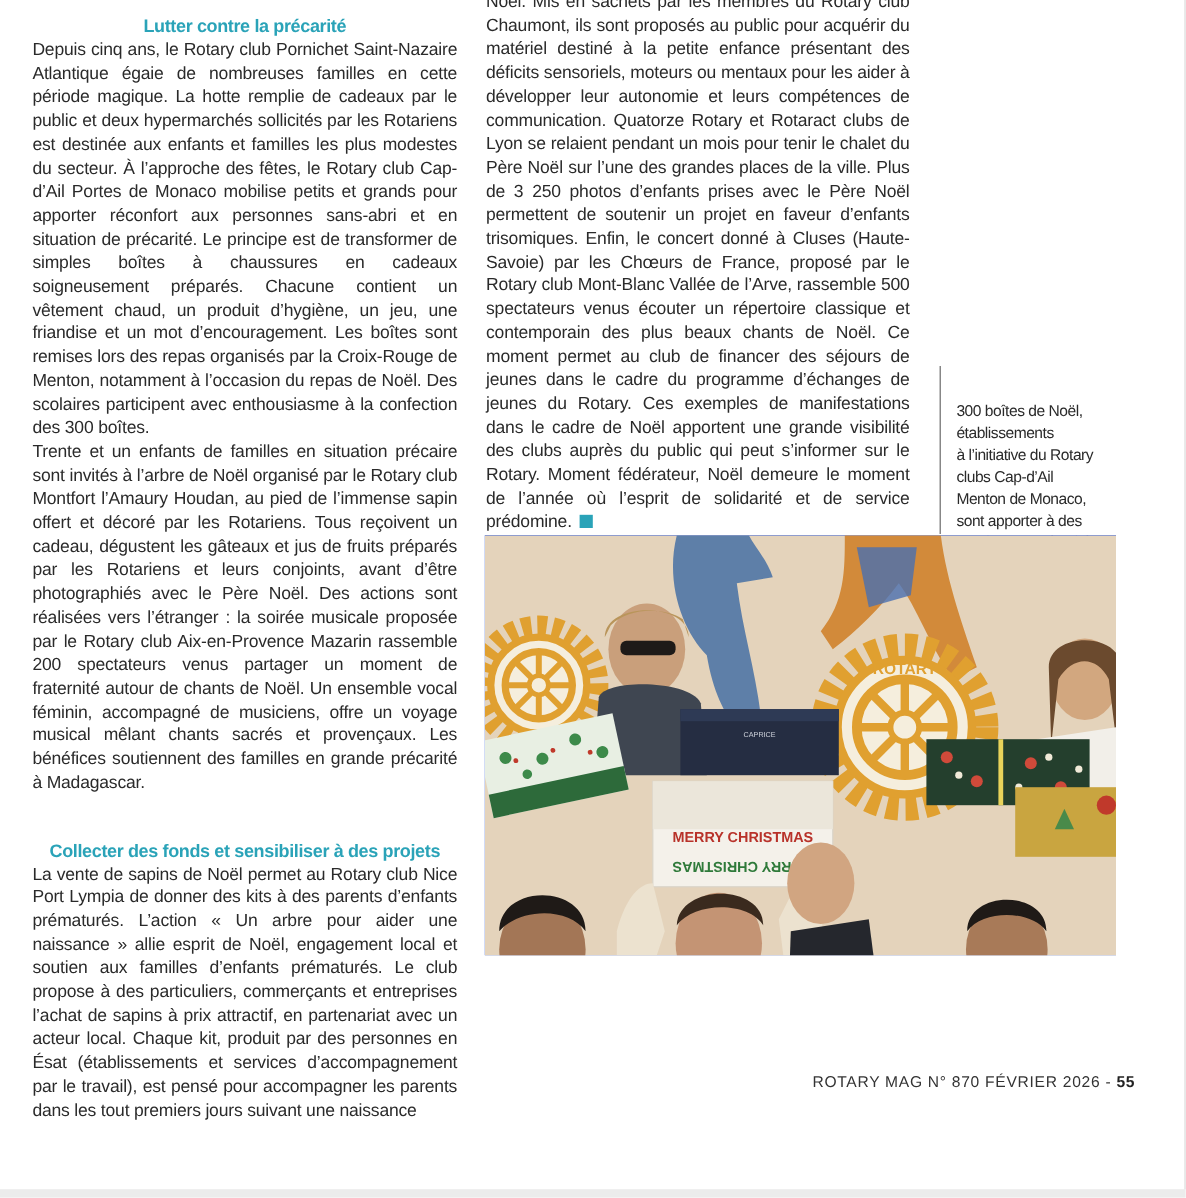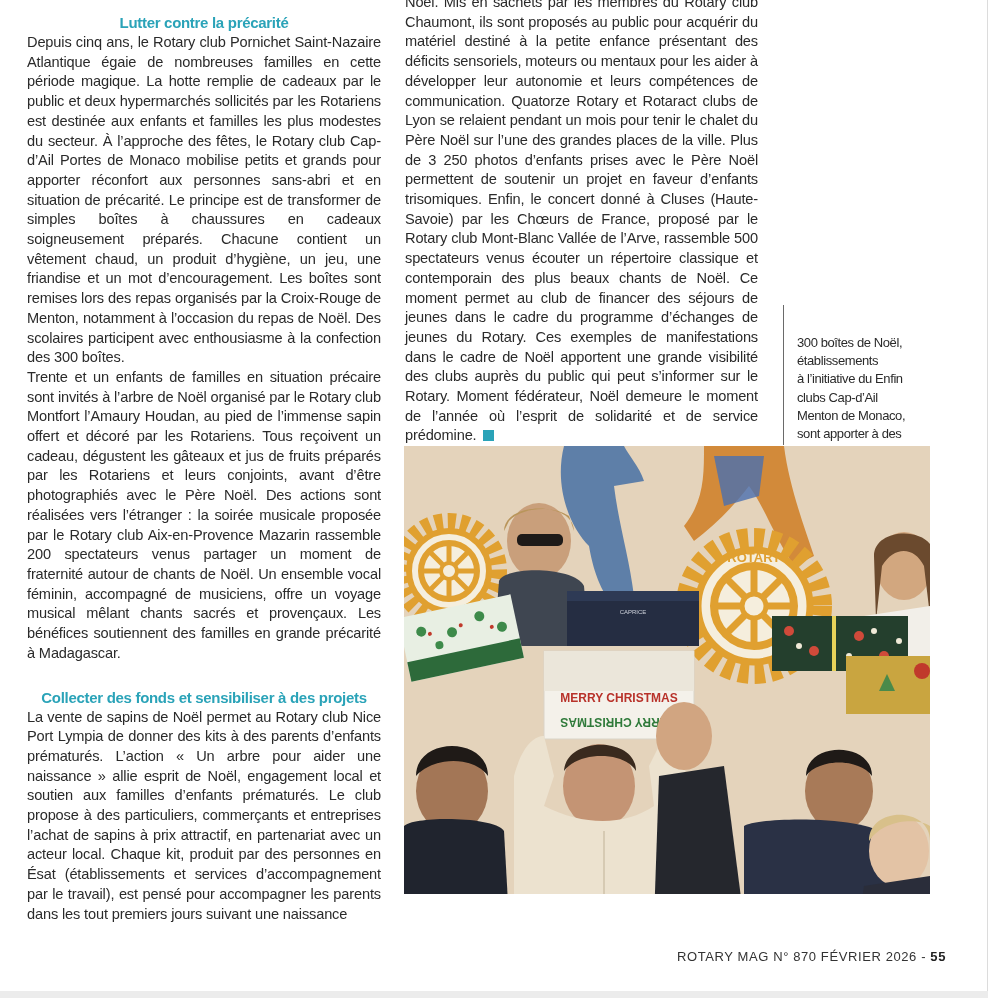--- a/index.html
+++ b/index.html
@@ -27,45 +27,45 @@
   .col .h {
     font-weight: bold;
     color: #2aa3b8;
     font-size: 15px;
     line-height: 20px;
     text-align: center;
     letter-spacing: -0.3px;
     margin: 0;
   }
   #col-left { left: 27px; top: 13px; width: 354px; }
-  #col-left .h2 { margin-top: 24px; }
+  #col-left .h2 { margin-top: 36px; }
   #col-mid { left: 405px; top: -7px; width: 353px; }
   .end-mark {
     display: inline-block; width: 11px; height: 11px;
     background: #2aa3b8; margin-left: 6px; vertical-align: -1px;
   }
   .caption-rule {
     position: absolute; left: 783px; top: 305px; width: 1px; height: 140px;
     background: #6a6a6a;
   }
   .caption {
     position: absolute; left: 797px; top: 318px; width: 140px;
     font-family: "Liberation Sans", sans-serif;
     font-size: 13px; line-height: 18.2px; color: #2a2a2a;
     letter-spacing: -0.4px;
     margin-top: 16px;
   }
   
   .photo {
-    position: absolute; left: 404px; top: 446px; width: 526px; height: 448px;
+    position: absolute; left: 404px; top: 446px; width: 526px; height: 350px;
     overflow: hidden; background: #1d4ed8;
   }
   .photo svg { display: block; }
   .folio {
-    position: absolute; left: 677px; top: 949px;
+    position: absolute; left: 677px; top: 894px;
     font-family: "Liberation Sans", sans-serif;
     font-size: 13px; color: #333; letter-spacing: 0.6px;
   }
   .folio b { font-weight: bold; color: #222; }
 </style>
 </head>
 <body>
 
 <div class="page">
 
@@ -78,21 +78,21 @@
   </div>
 
   <div class="col" id="col-mid">
     <p><span>Noël. Mis en sachets par les membres du Rotary club Chaumont, ils sont proposés au public pour acquérir du matériel destiné à la petite enfance présentant des déficits sensoriels, moteurs ou mentaux pour les aider à développer leur autonomie et leurs compétences de communication. Quatorze Rotary et Rotaract clubs de Lyon se relaient pendant un mois pour tenir le chalet du Père Noël sur l’une des grandes places de la ville. Plus de 3 250 photos d’enfants prises avec le Père Noël permettent de soutenir un projet en faveur d’enfants trisomiques. Enfin, le concert donné à Cluses (Haute-Savoie) par les Chœurs de France, proposé par le Rotary club Mont-Blanc Vallée de l’Arve, rassemble 500 spectateurs venus écouter un répertoire classique et contemporain des plus beaux chants de Noël. Ce moment permet au club de financer des séjours de jeunes dans le cadre du programme d’échanges de jeunes du Rotary. Ces exemples de manifestations dans le cadre de Noël apportent une grande visibilité des clubs auprès du public qui peut s’informer sur le Rotary. Moment fédérateur, Noël demeure le moment de l’année où l’esprit de solidarité et de service prédomine.</span><span class="end-mark"></span></p>
   </div>
 
   <div class="caption-rule"></div>
   <div class="caption">
     <div>300 boîtes de Noël,</div>
     <div>établissements</div>
-    <div>à l’initiative du Enfin</div>
+    <div>à l’initiative du Rotary</div>
     <div>clubs Cap-d’Ail</div>
     <div>Menton de Monaco,</div>
     <div>sont apporter à des</div>
     <div>pendant en précarité.</div>
   </div>
 
   <div class="photo">
     <svg width="526" height="475" viewBox="0 0 526 475" xmlns="http://www.w3.org/2000/svg">
 
       <rect x="0" y="0" width="526" height="475" fill="#e4d3bb"></rect>

